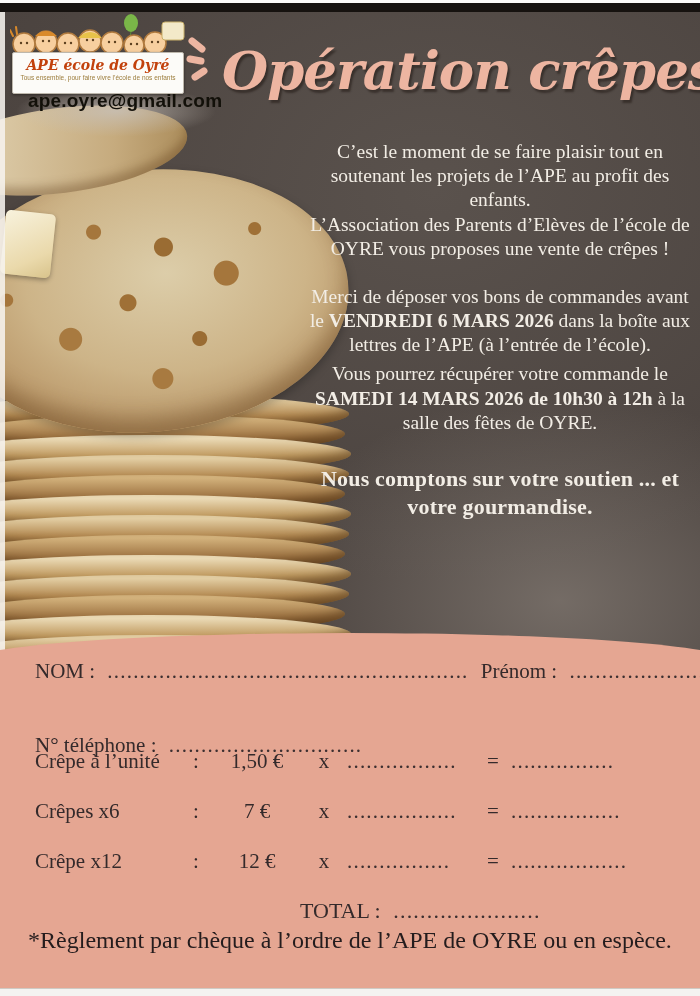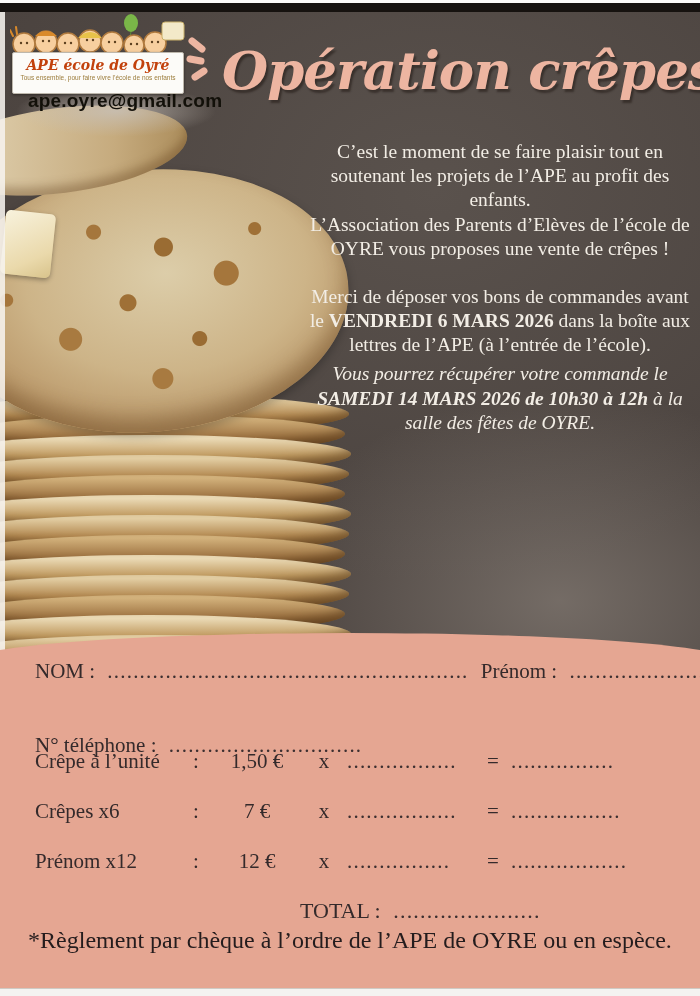--- a/index.html
+++ b/index.html
@@ -75,21 +75,21 @@
     display:flex;align-items:center;}
   .sparkle{width:36px;height:58px;margin-right:0;margin-top:-28px;flex:none;}
   .title-text{font-family:"DejaVu Serif",serif;font-style:italic;font-weight:bold;font-size:53px;
     color:#edb5a1;text-shadow:2px 3px 2px rgba(25,15,10,.45);letter-spacing:-1px;white-space:nowrap;}
 
   
   .copy{position:absolute;top:128px;left:302px;width:396px;z-index:32;text-align:center;
     color:#f2ede5;font-size:19.5px;line-height:1.24;}
   .copy p{margin:0;}
   .p2{margin-top:24px !important;}
-  .p3{margin-top:5px !important;font-style:italic;}
+  .p3{margin-top:5px !important;}
   .cta{margin-top:30px !important;font-weight:bold;font-size:22px;line-height:1.3;letter-spacing:.2px;}
   .b{font-weight:bold;}
 
   
   .panel{position:absolute;top:633px;left:-30px;right:-30px;height:355px;background:#e5a692;
     border-radius:50% 50% 0 0 / 28px 28px 0 0;z-index:34;}
   .panel-inner{position:absolute;left:30px;top:0;width:700px;height:100%;color:#342a2b;font-size:21px;}
   .f-row{position:absolute;left:35px;white-space:nowrap;}
   .dots{letter-spacing:1.2px;color:#3c2f30;}
   .r-nom{top:26px;}
@@ -185,20 +185,21 @@
         <path d="M9 50 L18 44" stroke="#edb5a1" stroke-width="7" stroke-linecap="round"></path>
       </svg>
       <div class="title-text">Opération crêpes</div>
     </div>
 
     <div class="copy">
       <p>C’est le moment de se faire plaisir tout en soutenant les projets de l’APE au profit des enfants.</p>
       <p>L’Association des Parents d’Elèves de l’école de OYRE vous proposes une vente de crêpes !</p>
       <p class="p2"><span>Merci de déposer vos bons de commandes avant le </span><span class="b">VENDREDI 6 MARS 2026</span><span> dans la boîte aux lettres de l’APE (à l’entrée de l’école).</span></p>
       <p class="p3"><span>Vous pourrez récupérer votre commande le </span><span class="b">SAMEDI 14 MARS 2026 de 10h30 à 12h</span><span> à la salle des fêtes de OYRE.</span></p>
+      <p class="cta">Nous comptons sur votre soutien ... et votre gourmandise.</p>
     </div>
 
     <div class="left-sliver"></div>
   </div>
 
   <div class="panel">
     <div class="panel-inner">
       <div class="f-row r-nom">
         <span>NOM :</span>
         <span class="dots lbl-gap">........................................................</span>
@@ -225,21 +226,21 @@
         <span class="c-item">Crêpes x6</span>
         <span class="c-colon">:</span>
         <span class="c-price">7 €</span>
         <span class="c-x">x</span>
         <span class="c-qd dots">.................</span>
         <span class="c-eq">=</span>
         <span class="dots">.................</span>
       </div>
 
       <div class="f-row orow r-o3">
-        <span class="c-item">Prénom x12</span>
+        <span class="c-item">Crêpe x12</span>
         <span class="c-colon">:</span>
         <span class="c-price">12 €</span>
         <span class="c-x">x</span>
         <span class="c-qd dots">................</span>
         <span class="c-eq">=</span>
         <span class="dots">..................</span>
       </div>
 
       <div class="f-row r-total">
         <span>TOTAL :</span>

